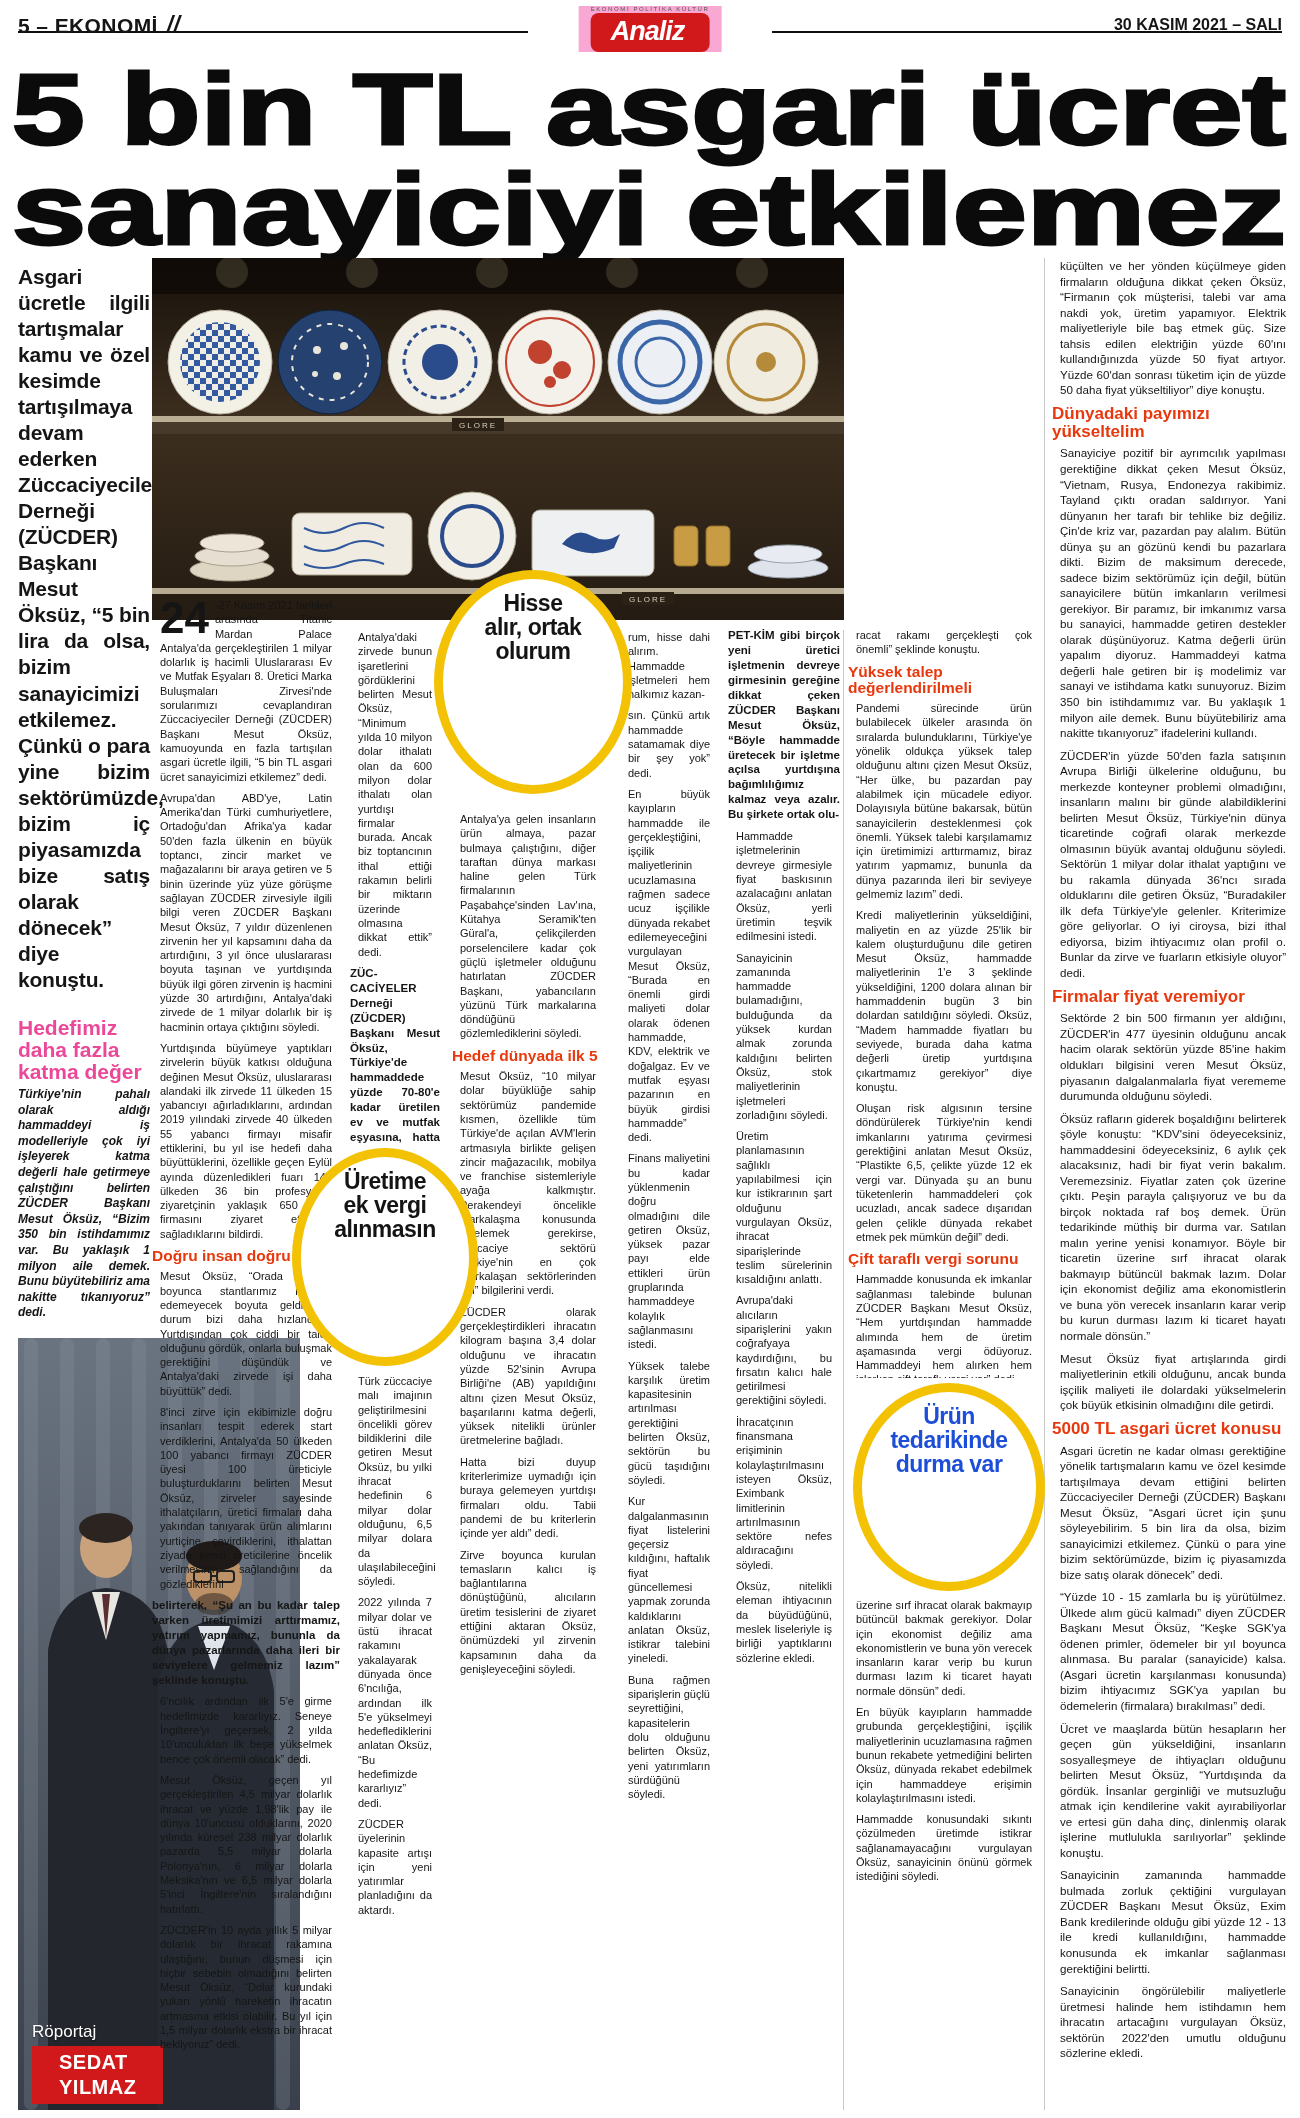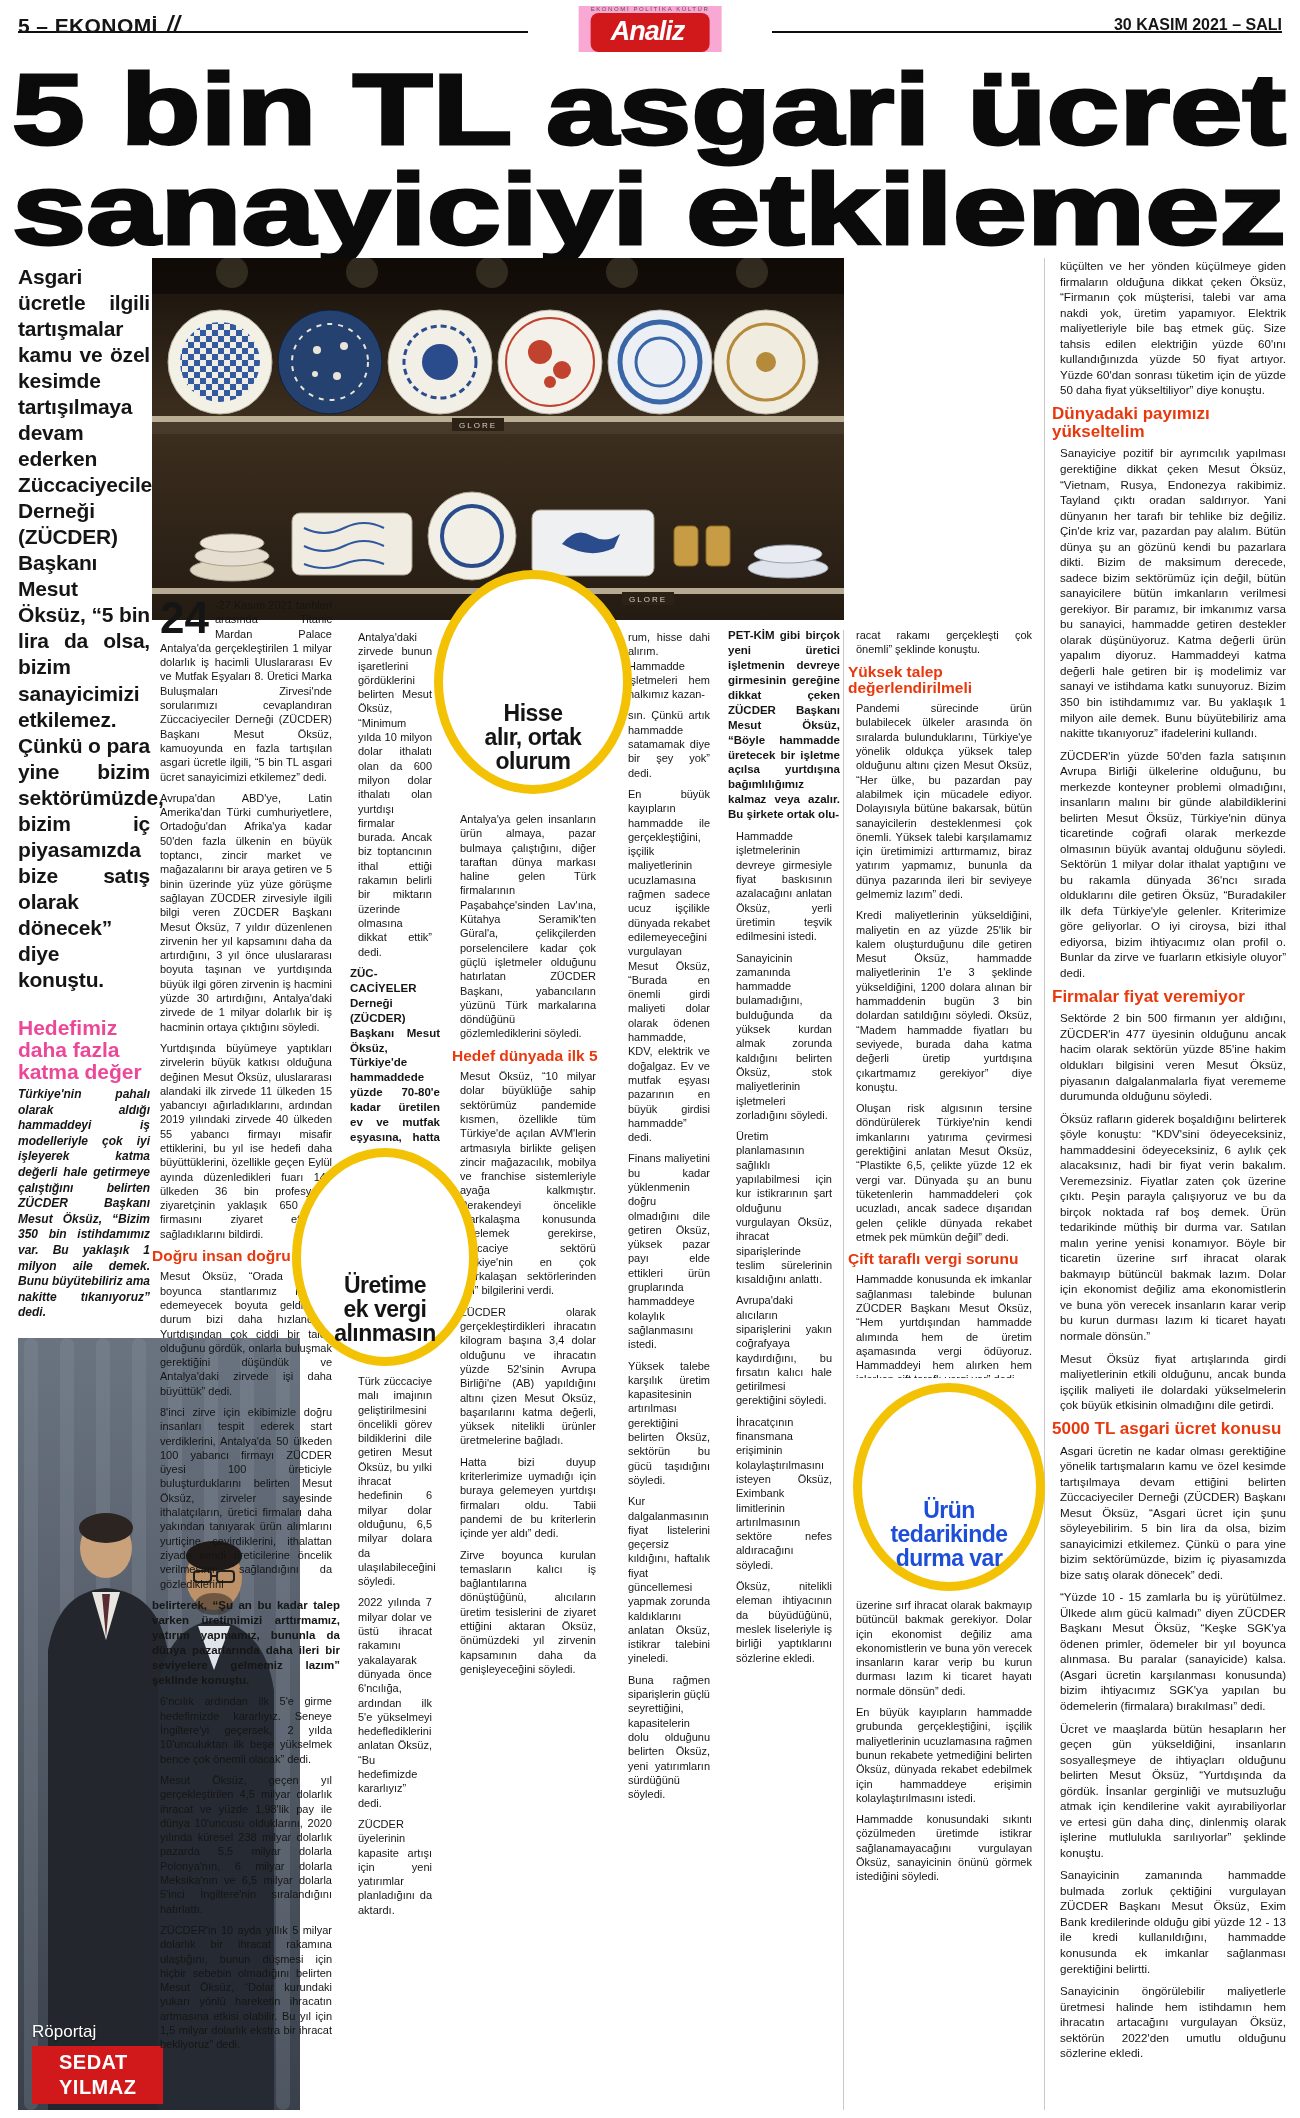--- a/index.html
+++ b/index.html
@@ -51,21 +51,21 @@
   .colEt{left:848px;top:628px;width:192px;height:750px}
   .colEb{left:848px;top:1598px;width:192px;height:512px}
   .colG{left:1052px;top:258px;width:242px;height:1852px;font-size:11.6px;line-height:1.34}
   .pp{margin:0 8px 7px}
   .pb{margin:0 0 7px;font-weight:bold;font-size:11.5px}
   .col-head{margin:5px 0 5px;color:#e8380d;font-size:15.5px;line-height:1.05;text-align:left;font-weight:bold}
   .colG .col-head{font-size:17px}
   .dropcap{float:left;font-size:44px;line-height:.82;font-weight:bold;margin:2px 6px 0 0}
 
   
-  .callout{position:absolute;border:9px solid #f3c204;border-radius:50%;background:#fff;display:flex;align-items:flex-end;justify-content:center;text-align:center;padding:12px}
+  .callout{position:absolute;border:9px solid #f3c204;border-radius:50%;background:#fff;display:flex;align-items:flex-start;justify-content:center;text-align:center;padding:12px}
   .c1{left:434px;top:570px;width:198px;height:224px}
   .c2{left:292px;top:1148px;width:186px;height:218px}
   .c3{left:853px;top:1383px;width:192px;height:208px}
   .callout-big{font-weight:bold;font-size:23px;line-height:1.05;letter-spacing:-.5px;white-space:pre-line;color:#141414}
   .c3 .callout-big{color:#1d4ed8}
 </style>
 </head>
 <body>
 
 <div class="page">

